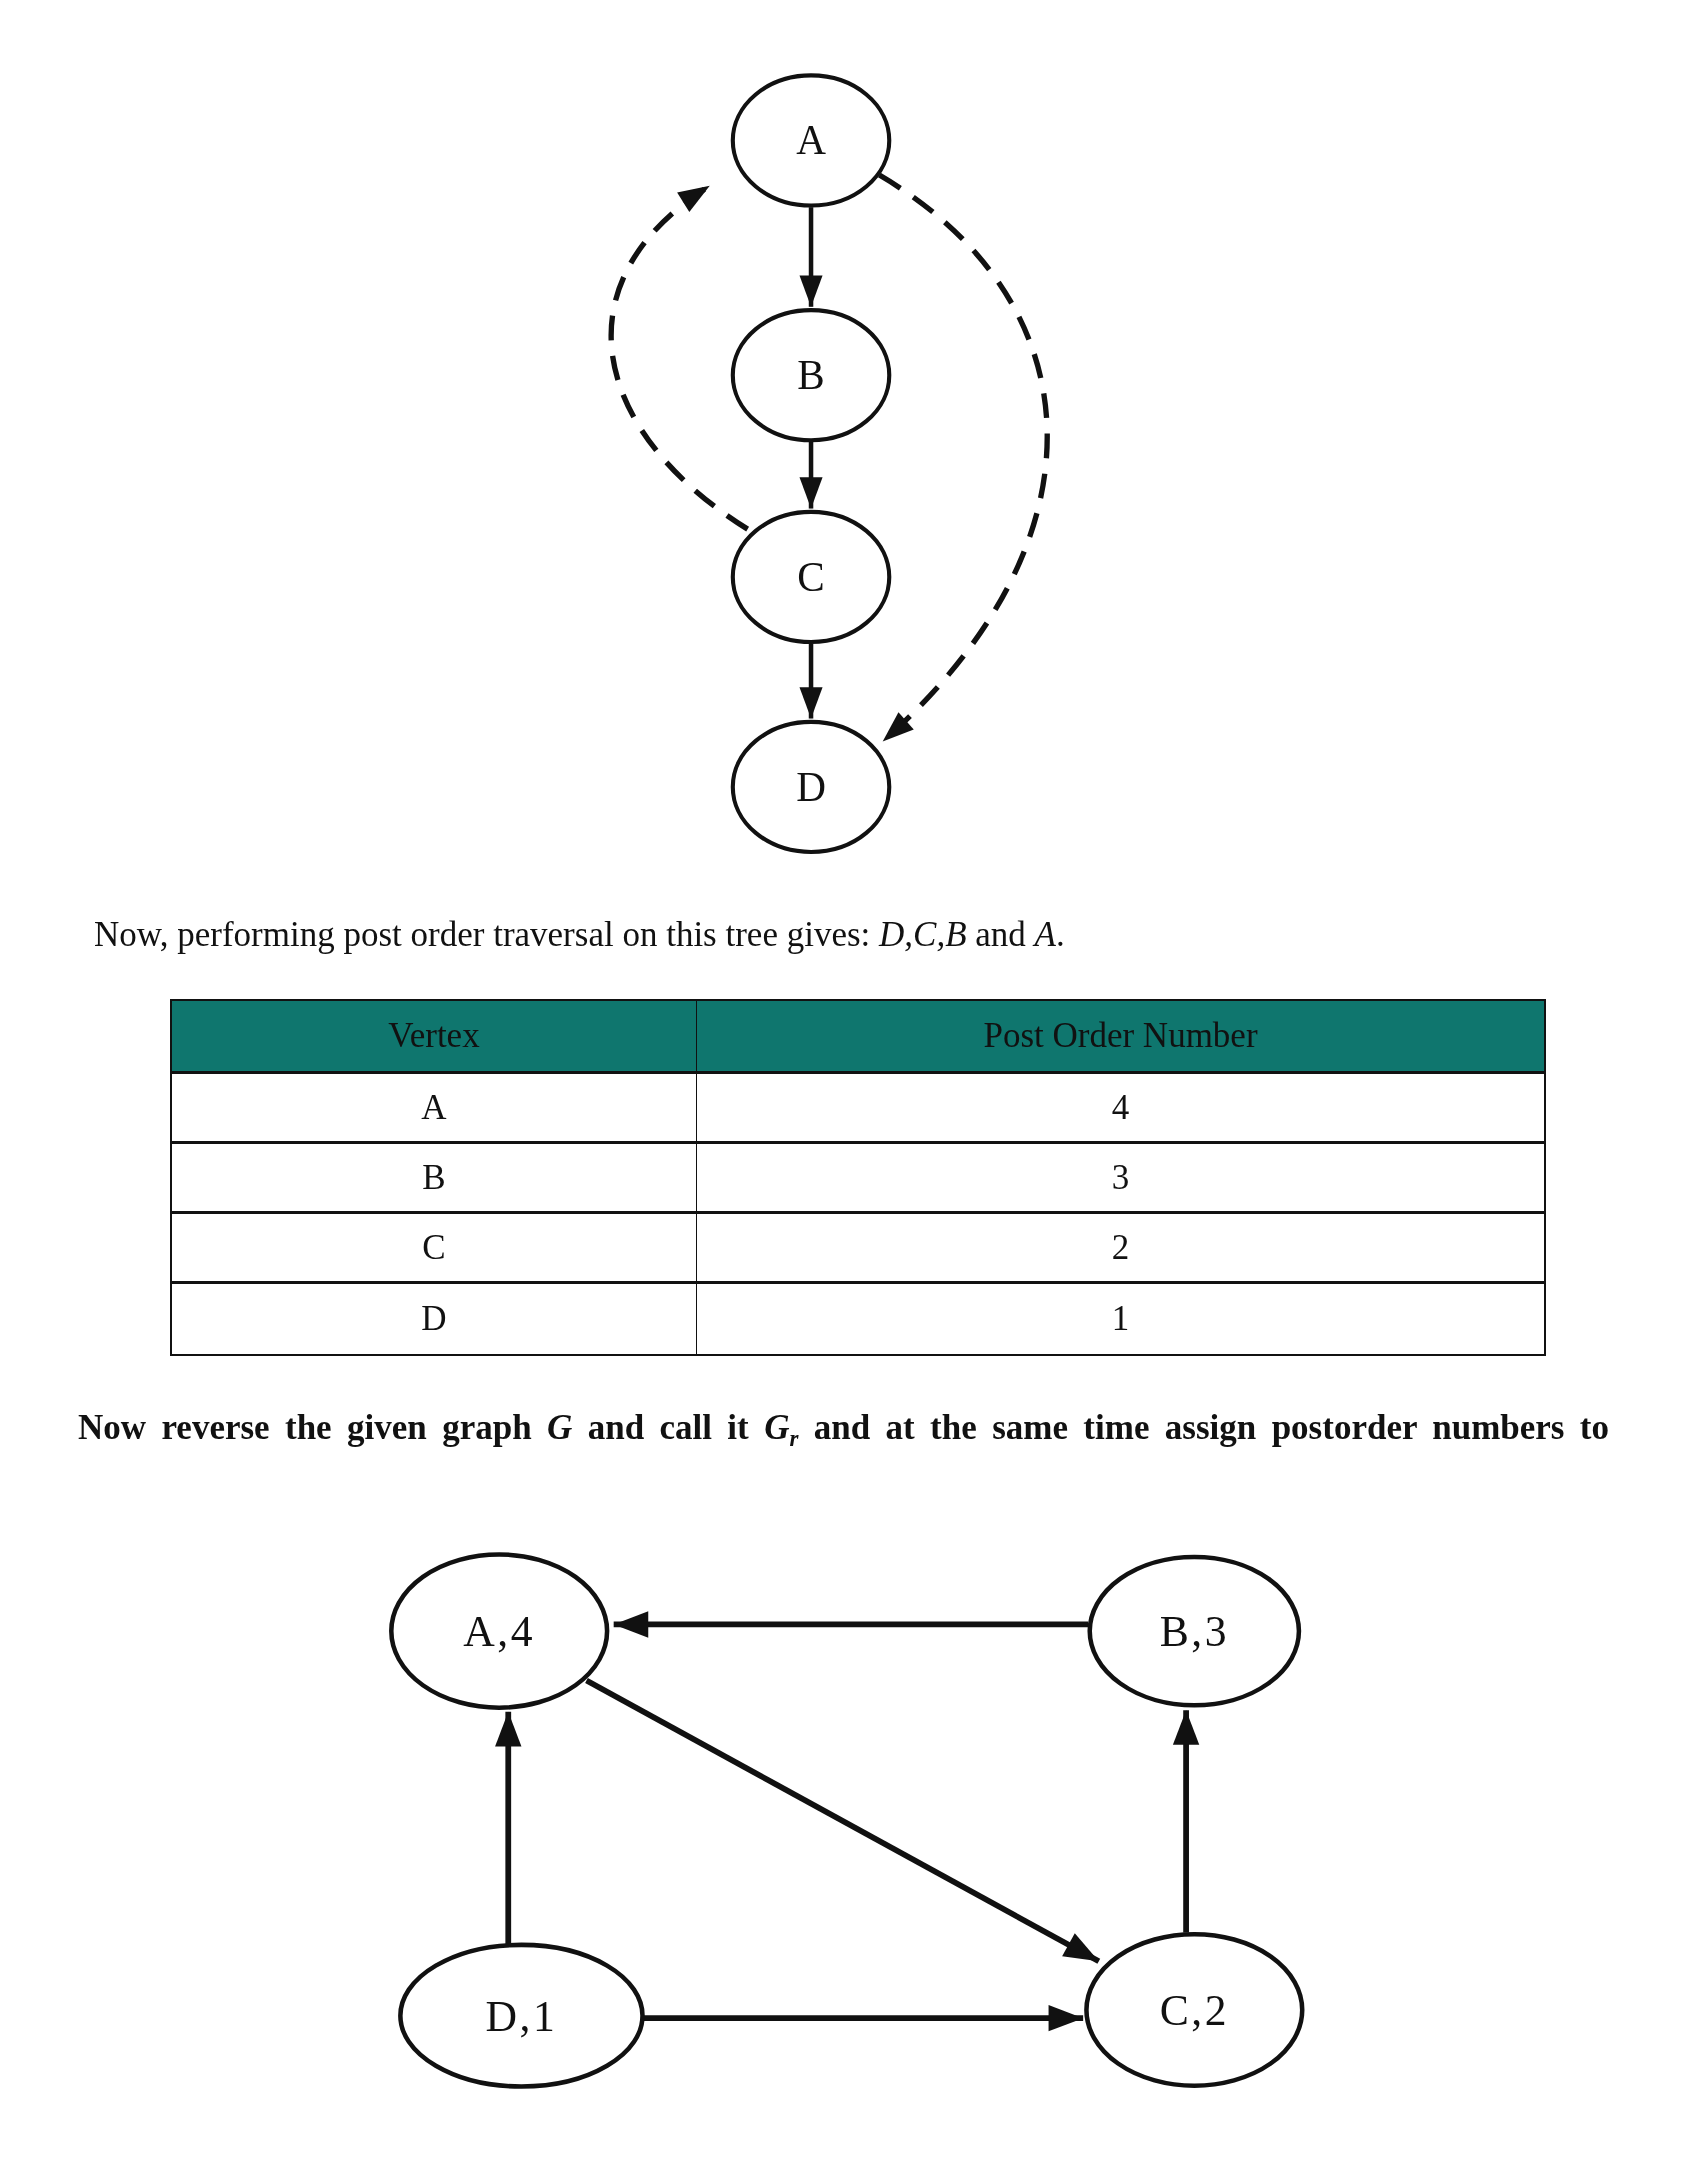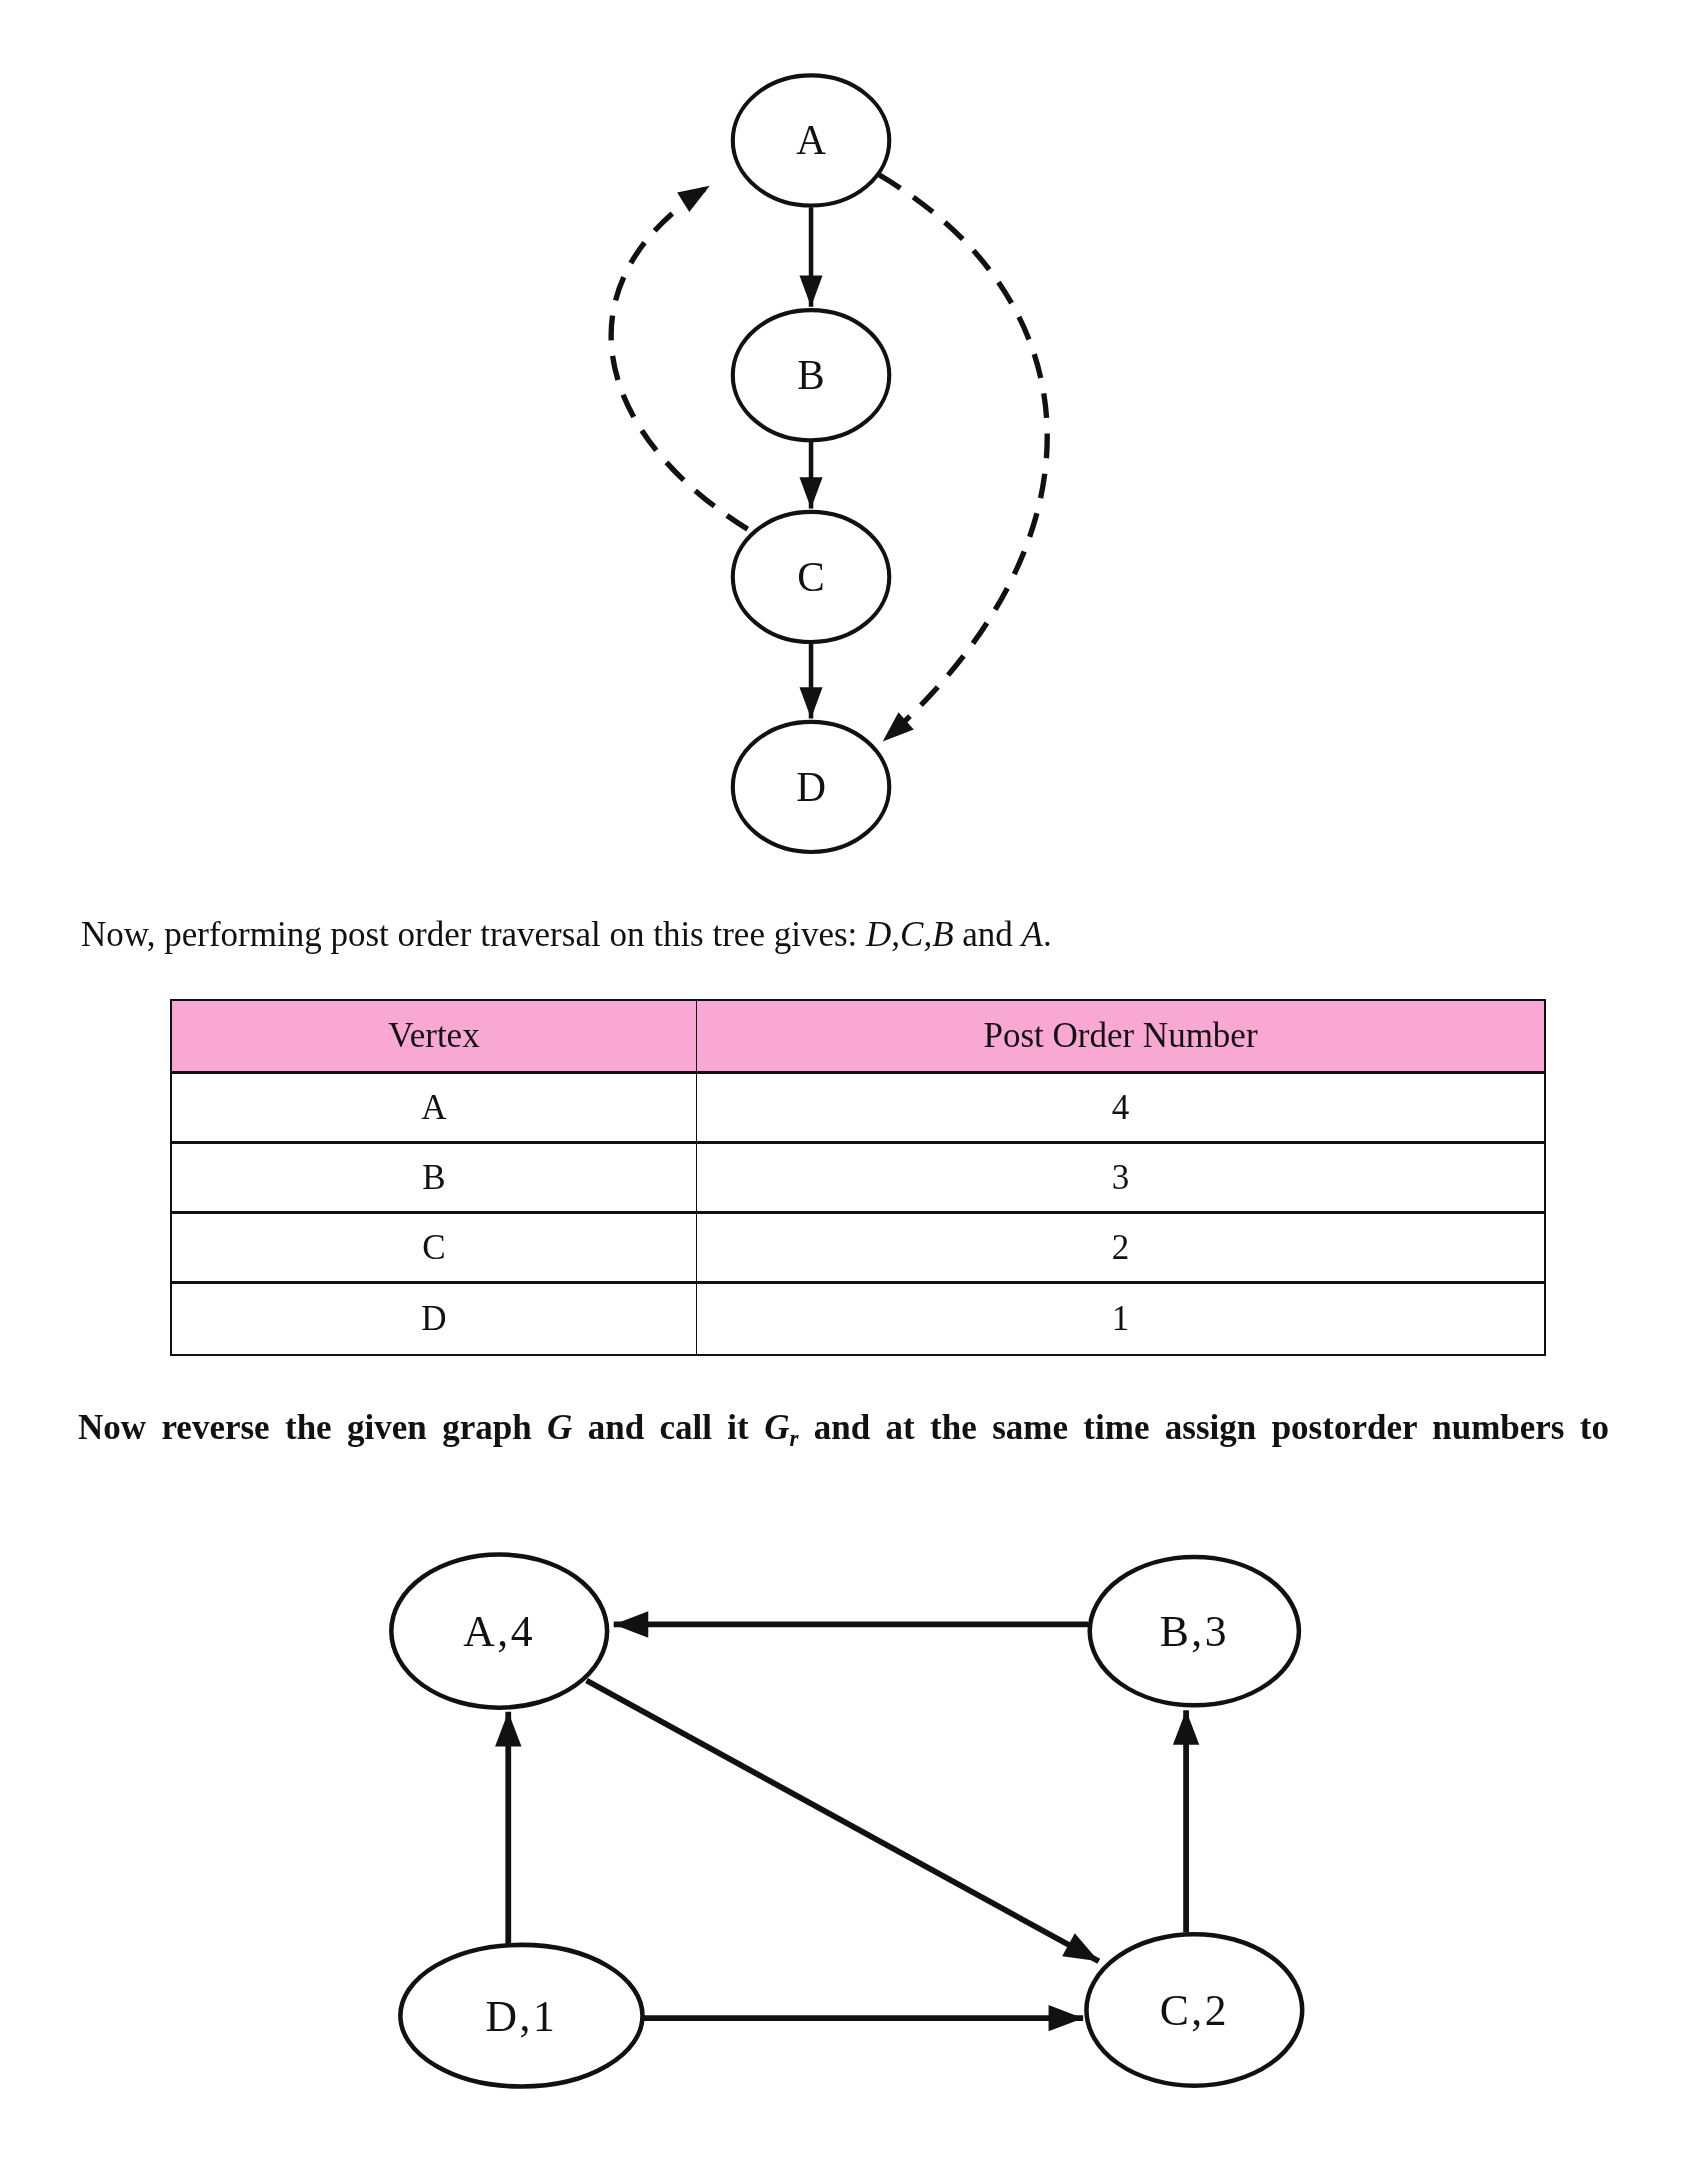--- a/index.html
+++ b/index.html
@@ -39,21 +39,21 @@
     fill: none;
   }
   .edge-dashed {
     stroke: #111111;
     stroke-width: 6.5;
     stroke-dasharray: 30 19;
     fill: none;
   }
   .sentence {
     position: absolute;
-    left: 81px;
+    left: 94px;
     width: 1532px;
     font-size: 35px;
     line-height: 43px;
     white-space: nowrap;
   }
   .para {
     position: absolute;
     left: 78px;
     top: 1399px;
     width: 1531px;
@@ -82,21 +82,21 @@
     font-size: 35px;
   }
   .trow {
     display: flex;
     height: 70px;
     border-bottom: 3.3px solid #111111;
     box-sizing: border-box;
     background: #ffffff;
   }
   .trow.header {
-    background: #f9a8d4;
+    background: #0f766e;
   }
   .trow.last { border-bottom: none; }
   .tcell {
     display: flex;
     align-items: center;
     justify-content: center;
     box-sizing: border-box;
   }
   .tcell.c1 {
     width: 525px;

